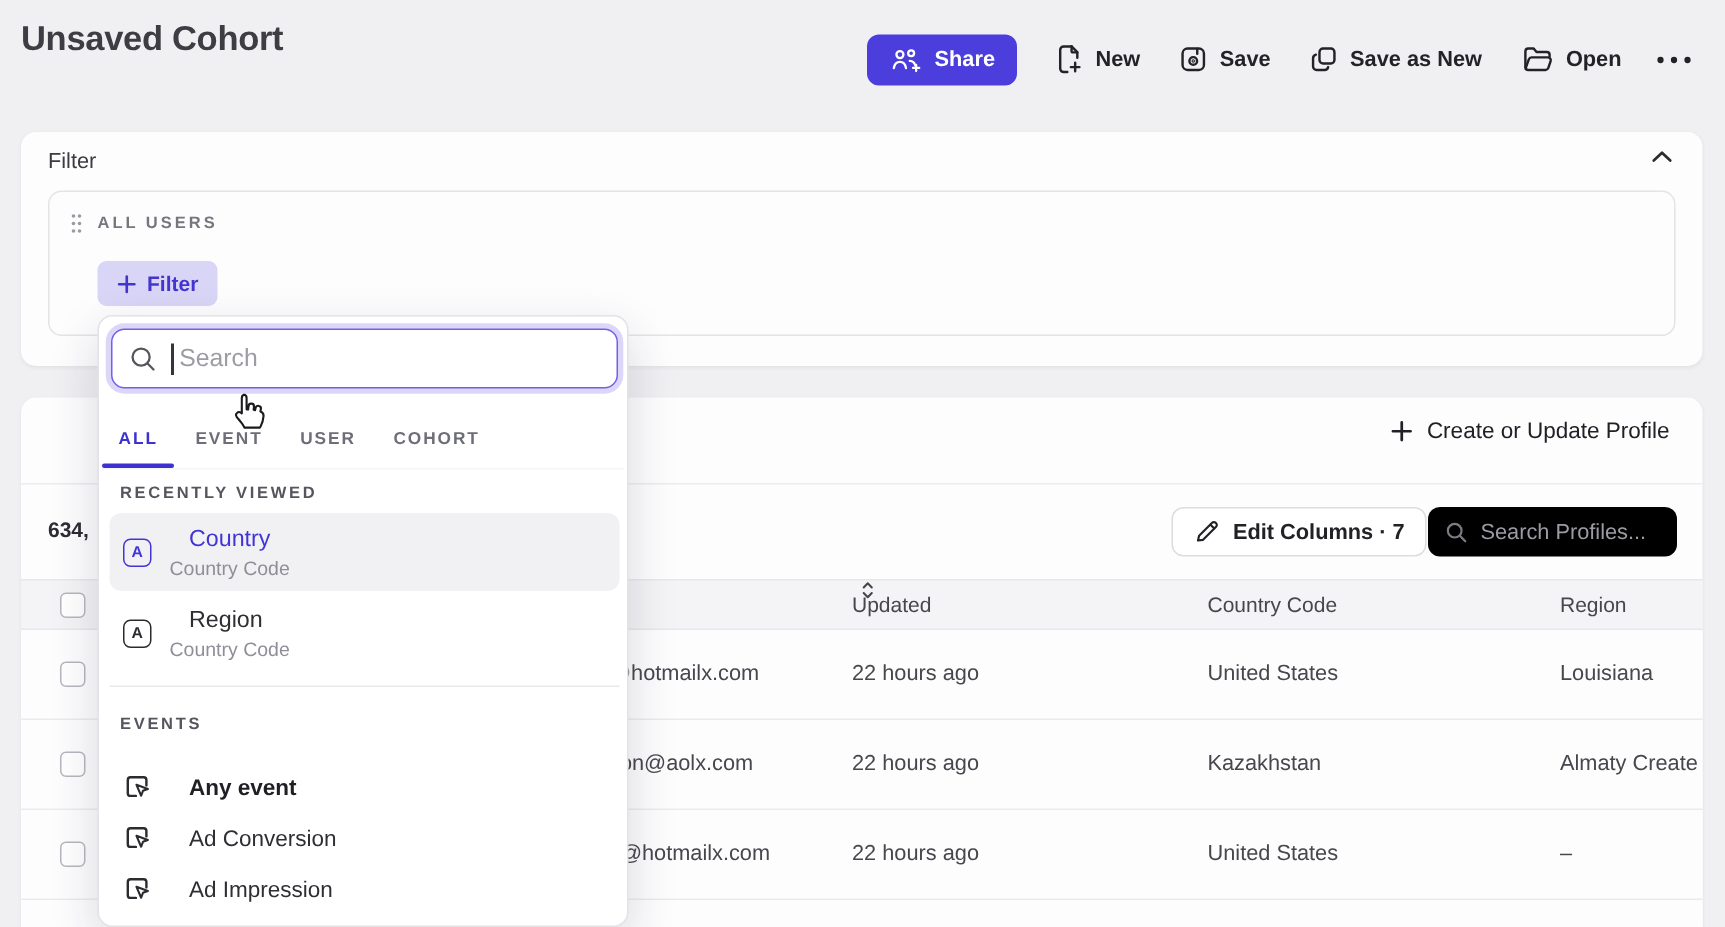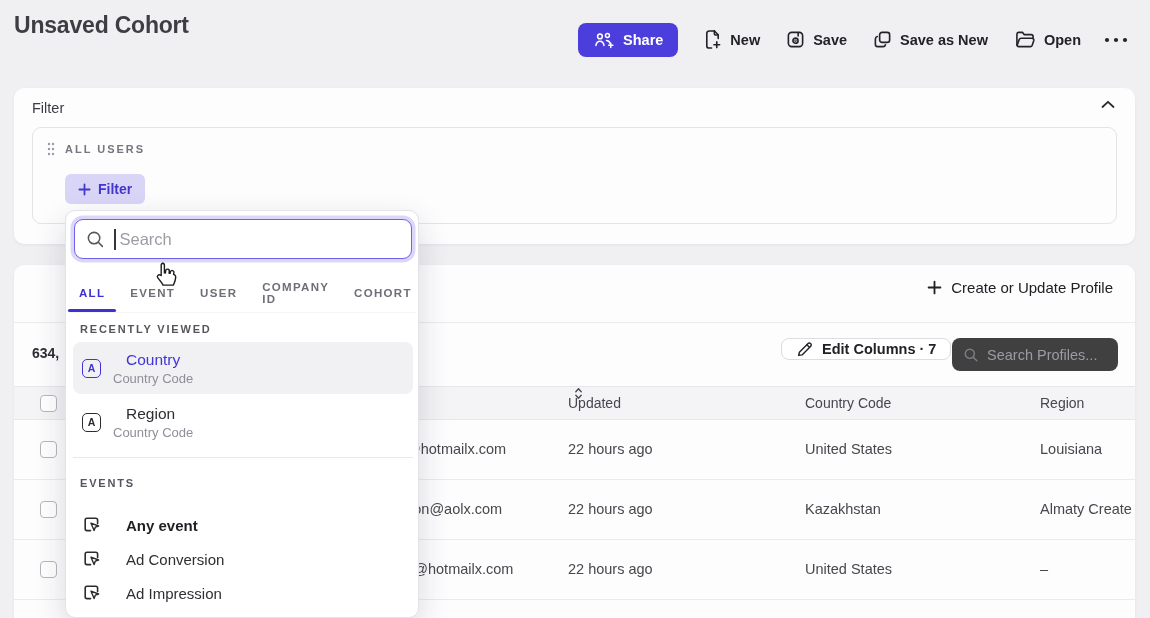--- a/index.html
+++ b/index.html
@@ -25,23 +25,23 @@
   .group-head { left:14px; top:14px; display:flex; align-items:center; gap:10px; color:#76767f;
                 font-size:11px; font-weight:700; letter-spacing:2px; }
   .add-filter-btn { left:32px; top:46px; height:30px; display:flex; align-items:center; gap:7px; padding:0 13px;
                     background:#d9d5f7; color:#4336cf; font-size:14px; font-weight:600; border-radius:6px; border:none; cursor:pointer; }
 
   
   .table-card { left:14px; top:265px; width:1121px; height:353px; border-radius:10px 10px 0 0; }
   .create-btn { right:22px; top:14px; display:flex; align-items:center; gap:9px; font-size:15px; font-weight:500; color:#202025; cursor:pointer; }
   .card-div { left:0; top:57px; width:100%; height:1px; background:#ececef; }
   .profile-count { left:18px; top:80px; font-size:14px; font-weight:700; color:#2d2d33; }
-  .edit-cols-btn { left:767px; top:73px; height:22px; display:flex; align-items:center; gap:9px; padding:0 14px;
+  .edit-cols-btn { left:767px; top:73px; height:33px; display:flex; align-items:center; gap:9px; padding:0 14px;
                    background:#fff; border:1px solid #dcdce1; border-radius:8px; font-size:14.5px; font-weight:600; color:#222226; cursor:pointer; }
-  .profiles-search { left:938px; top:73px; width:166px; height:33px; background:#404040; border-radius:8px;
+  .profiles-search { left:938px; top:73px; width:166px; height:33px; background:#000000; border-radius:8px;
                      display:flex; align-items:center; gap:8px; padding:0 11px; cursor:text; }
   .profiles-search .ph { font-size:14.5px; color:#9b9ba4; }
 
   .thead { left:0; top:121px; width:100%; height:34px; background:#f4f4f6; border-top:1px solid #e7e7ea; border-bottom:1px solid #e7e7ea; }
   .thead span { position:absolute; top:0; line-height:33px; font-size:14px; font-weight:500; color:#46464d; }
   .trow { position:absolute; left:0; width:100%; height:60px; border-bottom:1px solid #ebebee; background:#fdfdfe; }
   .trow span { position:absolute; top:0; line-height:59px; font-size:14.5px; color:#47474d; }
   .checkbox { position:absolute; left:26px; width:17px; height:17px; border:1.5px solid #b6b6be; border-radius:4px; background:#fff; cursor:pointer; }
   .col-email { left:392px; } .col-upd { left:554px; } .col-cc { left:791px; } .col-reg { left:1026px; }
   .sort-ic { display:inline-block; vertical-align:-2px; margin-left:6px; }
@@ -265,21 +265,20 @@
       </svg>
     </span>
     <span class="caret"></span>
     <span class="ph">Search</span>
   </div>
 
   <div class="abs dd-tabs">
     <div class="dd-tab active">ALL</div>
     <div class="dd-tab">EVENT</div>
     <div class="dd-tab">USER</div>
-    <div class="dd-tab">COMPANY ID</div>
     <div class="dd-tab">COHORT</div>
   </div>
 
   <div class="dd-section-title" style="top:112px;">RECENTLY VIEWED</div>
 
   <div class="dd-item prop hl accent" style="top:131px;">
     <span class="glyph-box glyph-purple">A</span>
     <span class="tcol">
       <span class="t">Country</span>
       <span class="sub">Country Code</span>

